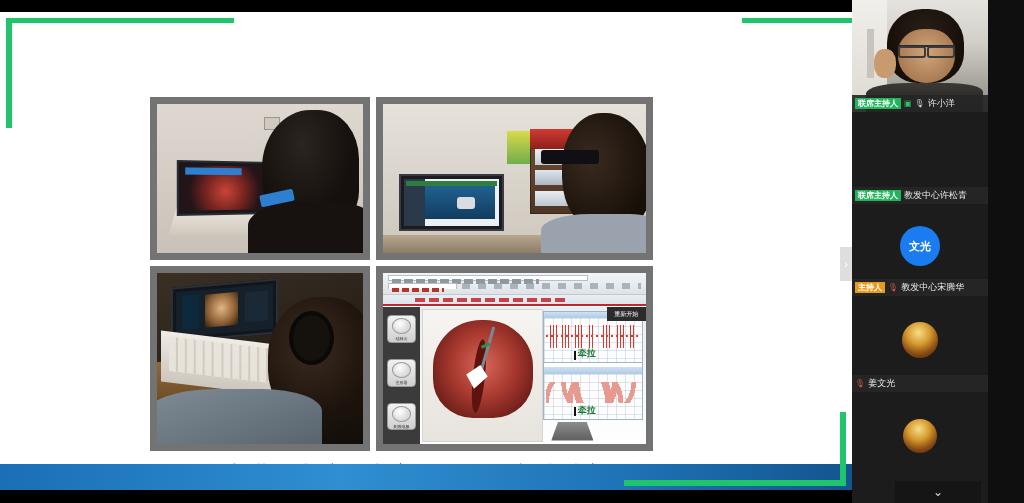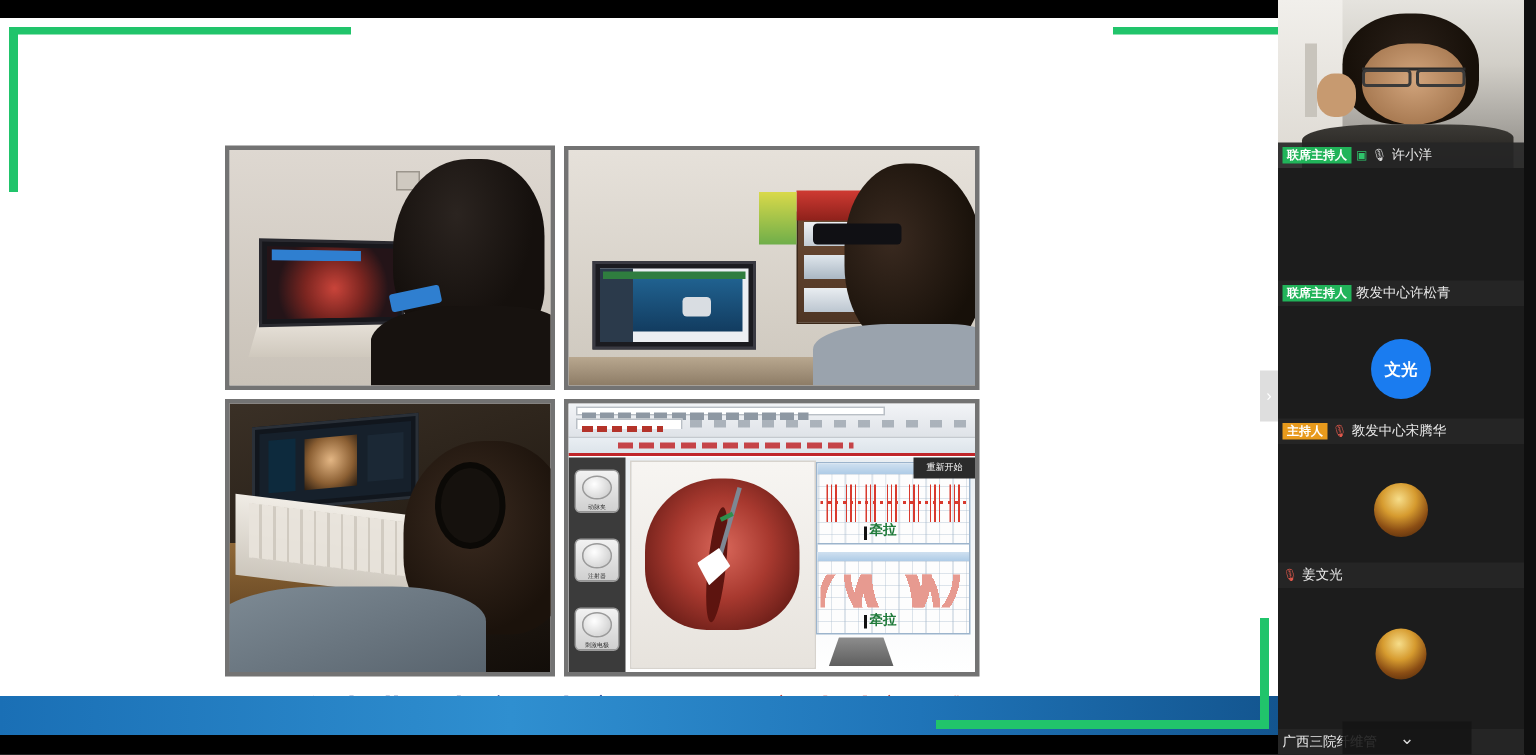--- a/index.html
+++ b/index.html
@@ -82,21 +82,21 @@
   #photo-grid{
     position:absolute; left:150px; top:85px; width:503px; height:355px;
     display:grid;
     grid-template-columns:220px 277px;
     grid-template-rows:163px 185px;
     gap:6px 6px;
     z-index:4;
   }
   .photo{
     position:relative; overflow:hidden;
-    border:3px solid #737373;
+    border:7px solid #737373;
     background:#cfcfcf;
   }
 
   
   .p1{ background:linear-gradient(165deg,#d8d2cb 0%,#cdc6bd 42%,#b6aea4 100%); }
   .p1 .wall{ position:absolute; inset:0; background:linear-gradient(180deg,#ded8d1,#c9c2b8); }
   .p1 .socket{ position:absolute; left:52%; top:9%; width:16px; height:13px; background:#cfc9c0; border:1px solid #9b958c; }
   .p1 .laptop-base{ position:absolute; left:8%; bottom:12%; width:48%; height:20%;
      background:linear-gradient(180deg,#efeae2,#cfc8bd); transform:skewX(-16deg); }
   .p1 .laptop-screen{ position:absolute; left:10%; top:38%; width:46%; height:36%;
@@ -279,21 +279,21 @@
   }
 
   
   #rail{
     position:relative;
     width:172px; height:503px;
     background:#0f0f0f; flex:0 0 172px;
     overflow:hidden;
   }
   .tile{
-    position:relative; width:164px;
+    position:relative; width:136px;
     background:#1d1d1d; overflow:hidden;
   }
   .tile .media{ position:absolute; inset:0; }
 
   
   .cam{ background:linear-gradient(180deg,#e5e3de 0%,#d2cfc8 38%,#8a8782 100%); }
   .cam .wall-l{ position:absolute; left:0; top:0; width:26%; height:100%;
      background:linear-gradient(180deg,#f1efeb,#ddd9d2); }
   .cam .doorframe{ position:absolute; left:11%; top:26%; width:5%; height:44%;
      background:#c8c4bc; }
@@ -543,21 +543,18 @@
     <div class="tile tile-dark" style="height:96px">
       <div class="avatar-photo2"></div>
       <div class="namebar">
         <span class="mini-ico ico-mic-muted">🎙</span>
         <span class="pname">姜文光</span>
       </div>
     </div>
 
     <div class="tile tile-dark" style="height:111px">
       <div class="avatar-photo2" style="width:34px;height:34px;top:40%"></div>
-      <div class="namebar">
-        <span class="pname">广西三院纤维管</span>
-      </div>
     </div>
 
     <div id="rail-scroll">⌄</div>
   </div>
 
 </div>
 
 </body></html>

